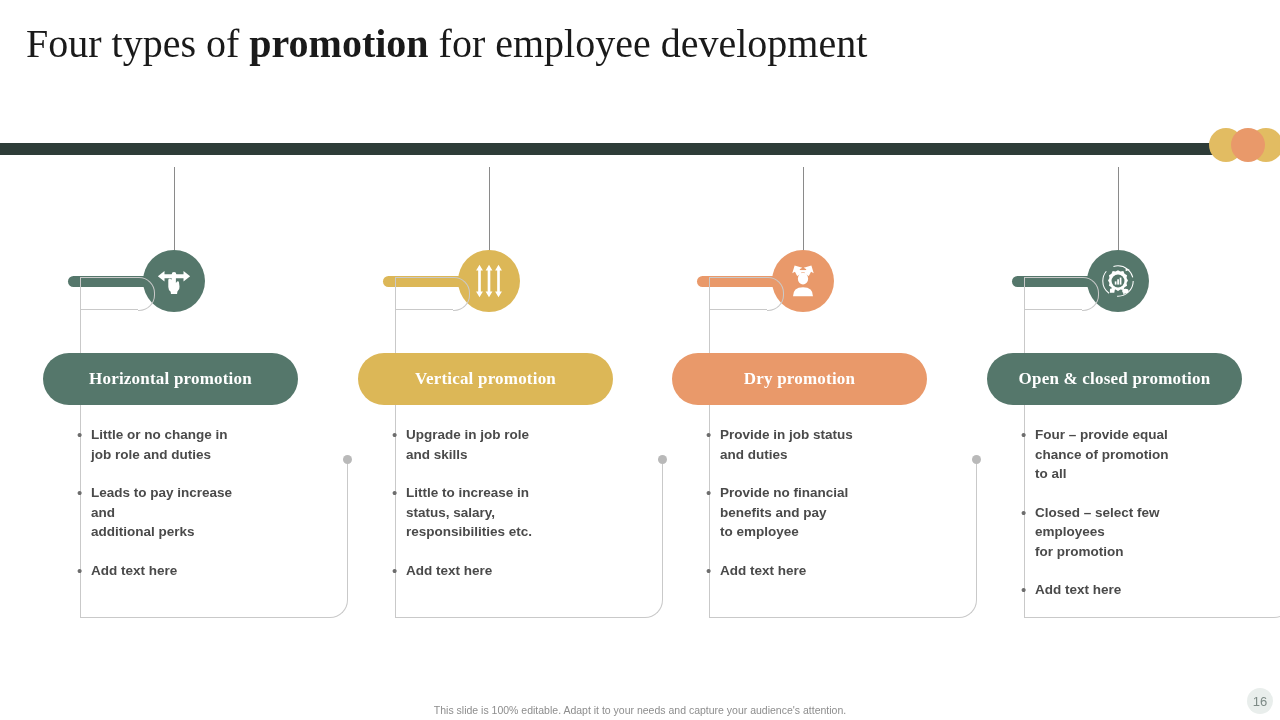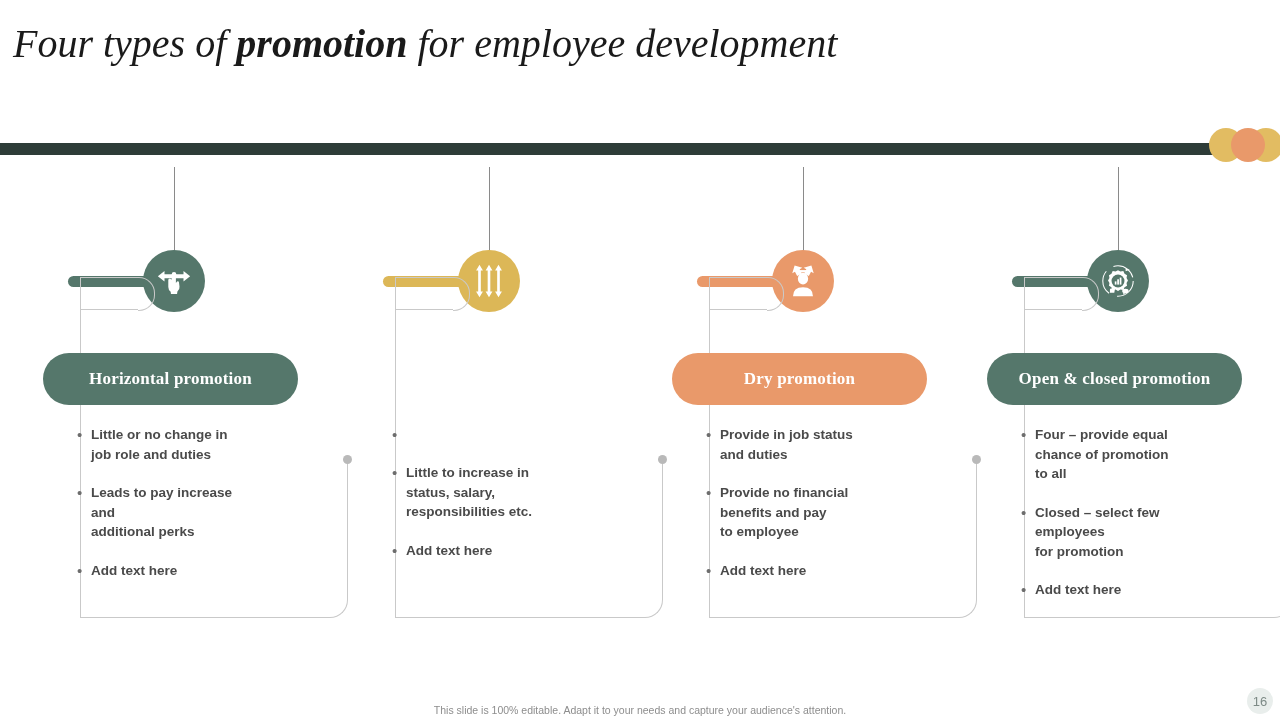--- a/index.html
+++ b/index.html
@@ -4,23 +4,23 @@
 <style>
   html,body{margin:0;padding:0;}
   body{
     width:1280px;height:720px;overflow:hidden;background:#ffffff;
     font-family:"Liberation Sans",sans-serif;position:relative;
   }
   .slide{position:absolute;inset:0;}
 
   
   .title{
-    position:absolute;left:13px;top:20px;
+    position:absolute;left:26px;top:20px;
     font-family:"Liberation Serif",serif;
-    font-size:40px;line-height:48px;color:#1a1a1a;white-space:nowrap;font-style:italic;
+    font-size:40px;line-height:48px;color:#1a1a1a;white-space:nowrap;
   }
   .title b{font-weight:bold;}
   .subtitle{
     position:absolute;left:24px;top:78px;
     font-size:10.5px;line-height:14px;color:#3f3f3f;white-space:nowrap;
   }
 
   
   .rail{position:absolute;left:0;top:143px;width:1280px;height:12px;background:#2e3c38;}
   .rail-dot{position:absolute;border-radius:50%;top:128px;}
@@ -170,24 +170,29 @@
       <div class="edge h" style="left:352px;top:297px;width:58px;"></div>
       <div class="edge v" style="left:352px;top:265px;height:32px;"></div>
 
       <div class="edge v" style="left:352px;top:297px;height:308px;"></div>
       <div class="edge h" style="left:352px;top:605px;width:233px;"></div>
       <div class="corner-br" style="left:585px;top:571px;"></div>
       <div class="edge v" style="left:619px;top:448px;height:123px;"></div>
       <div class="edge-dot" style="left:615px;top:443px;"></div>
     </div>
 
+    <div class="pill" style="left:358px;top:341px;width:255px;background:#dcb757;">
+      <span>Vertical promotion</span>
+    </div>
 
     <div class="bullets" style="left:392px;top:413px;width:212px;">
           <div class="bullet">
             <span class="dot">•</span>
+            <span class="txt">Upgrade in job role
+and skills</span>
           </div>
           <div class="bullet">
             <span class="dot">•</span>
             <span class="txt">Little to increase in
 status,  salary,
 responsibilities etc.</span>
           </div>
           <div class="bullet">
             <span class="dot">•</span>
             <span class="txt">Add text here</span>

